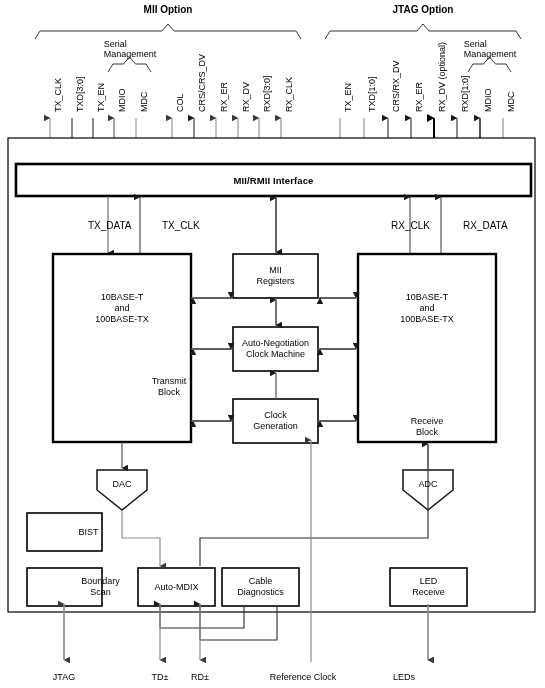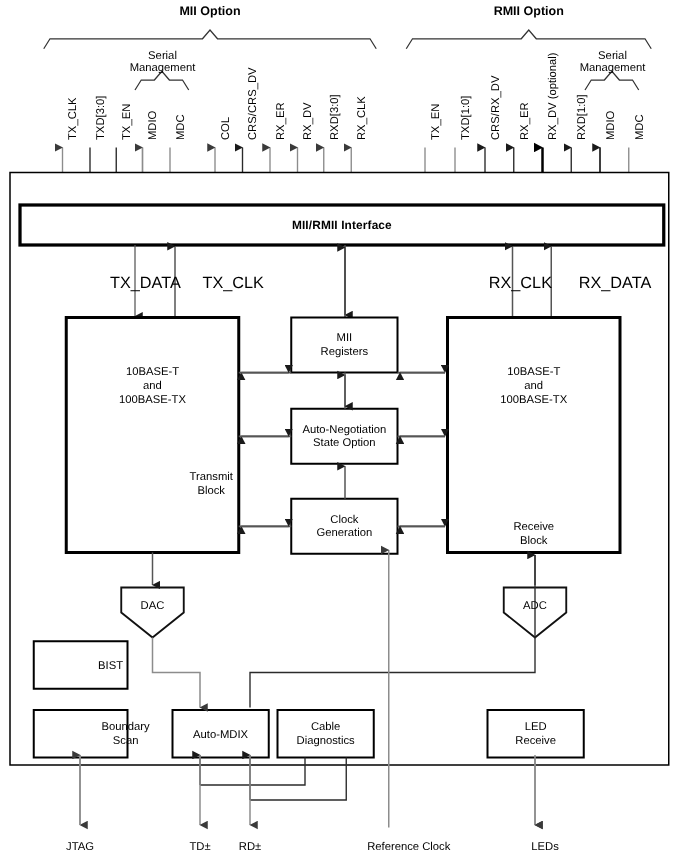--- a/index.html
+++ b/index.html
@@ -5,38 +5,38 @@
   html,body{margin:0;padding:0;background:#ffffff;}
   body{
     width:545px;height:688px;position:relative;overflow:hidden;
     font-family:"Liberation Sans","DejaVu Sans",sans-serif;
     color:#000;
   }
   #stage{position:absolute;left:0;top:0;width:545px;height:544px;}
   #svg{position:absolute;left:0;top:0;width:545px;height:688px;}
 
   
-  .lbl{position:absolute;font-size:13px;line-height:10px;color:#000;white-space:nowrap;}
+  .lbl{position:absolute;font-size:10px;line-height:10px;color:#000;white-space:nowrap;}
   .lbl.ctr{transform:translateX(-50%);text-align:center;}
   .bold{font-weight:bold;}
   .vert{
     position:absolute;font-size:9px;line-height:9px;white-space:nowrap;
     transform-origin:0 0;transform:rotate(-90deg);
   }
   .blocktext{
     position:absolute;display:flex;align-items:center;justify-content:center;
     text-align:center;font-size:9px;line-height:11px;white-space:pre-line;
     pointer-events:none;
   }
   .barlabel{
     position:absolute;display:flex;align-items:center;justify-content:center;
     font-size:9.5px;font-weight:bold;letter-spacing:.1px;
   }
   .pinlabel{position:absolute;font-size:9px;transform:translateX(-50%);text-align:right;white-space:nowrap;}
-  .sm-title{position:absolute;font-size:9px;line-height:10px;text-align:center;transform:translateX(-50%);white-space:pre-line;}
+  .sm-title{position:absolute;font-size:9px;line-height:10px;transform:translateX(-50%);white-space:pre-line;}
 </style>
 </head>
 <body>
 
 <div id="stage">
   <svg id="svg" viewBox="0 0 545 688">
     <defs>
       <marker id="ad" markerWidth="8" markerHeight="8" refX="3.4" refY="6.2" orient="auto" markerUnits="userSpaceOnUse">
         <path d="M0,0 L6.8,0 L3.4,6.6 Z" fill="#1a1a1a"></path>
       </marker>
@@ -134,21 +134,21 @@
         <line x1="160" y1="604" x2="160" y2="660" stroke="#8c8c8c" stroke-width="1.2" marker-end="url(#ag)"></line>
         <line x1="200" y1="604" x2="200" y2="660" stroke="#8c8c8c" stroke-width="1.2" marker-end="url(#ag)"></line>
         <line x1="311" y1="662" x2="311" y2="440" stroke="#8c8c8c" stroke-width="1.2" marker-end="url(#ag)"></line>
         <line x1="428" y1="604" x2="428" y2="660" stroke="#8c8c8c" stroke-width="1.2" marker-end="url(#ag)"></line>
         <line x1="64" y1="660" x2="64" y2="604" stroke="#8c8c8c" stroke-width="1.2" marker-end="url(#ag)"></line>
         <line x1="428" y1="606" x2="428" y2="660" stroke="#8c8c8c" stroke-width="1.2" marker-end="url(#ag)"></line>
       </g>
   </svg>
 
   <div class="lbl ctr bold" style="left:168px;top:5px;font-size:10px;">MII Option</div>
-  <div class="lbl ctr bold" style="left:423px;top:5px;font-size:10px;">RMII Option</div>
+  <div class="lbl ctr bold" style="left:423px;top:5px;font-size:10px;">JTAG Option</div>
 
   <div class="sm-title" style="left:130px;top:39px;">Serial
 Management</div>
   <div class="sm-title" style="left:490px;top:39px;">Serial
 Management</div>
 
   <div class="barlabel" style="left:16px;top:164px;width:515px;height:32px;">MII/RMII Interface</div>
 
   <div id="text-overlay">
       <div class="vert" style="left: 54px; top: 112px;">TX_CLK</div>
@@ -180,32 +180,32 @@
       <div class="blocktext" style="left: 53px; top: 372px; width: 138px; height: 30px; margin-left: 47px;">Transmit
 Block</div>
       <div class="blocktext" style="left: 358px; top: 288px; width: 138px; height: 40px;">10BASE-T
 and
 100BASE-TX</div>
       <div class="blocktext" style="left: 358px; top: 372px; width: 138px; height: 30px; margin-top: 40px;">Receive
 Block</div>
       <div class="blocktext" style="left: 233px; top: 254px; width: 85px; height: 44px;">MII
 Registers</div>
       <div class="blocktext" style="left: 233px; top: 327px; width: 85px; height: 44px;">Auto-Negotiation
-State Option</div>
+Clock Machine</div>
       <div class="blocktext" style="left: 233px; top: 399px; width: 85px; height: 44px;">Clock
 Generation</div>
       <div class="blocktext" style="left: 27px; top: 513px; width: 75px; height: 38px; margin-left: 24px;">BIST</div>
       <div class="blocktext" style="left: 27px; top: 568px; width: 75px; height: 38px; margin-left: 36px;">Boundary
 Scan</div>
       <div class="blocktext" style="left: 138px; top: 568px; width: 77px; height: 38px;">Auto-MDIX</div>
       <div class="blocktext" style="left: 222px; top: 568px; width: 77px; height: 38px; text-align: center;">Cable
 Diagnostics</div>
       <div class="blocktext" style="left: 390px; top: 568px; width: 77px; height: 38px;">LED
 Receive</div>
       <div class="blocktext" style="left: 97px; top: 470px; width: 50px; height: 28px;">DAC</div>
       <div class="blocktext" style="left: 403px; top: 470px; width: 50px; height: 28px;">ADC</div>
       <div class="pinlabel" style="left: 64px; top: 672px;">JTAG</div>
       <div class="pinlabel" style="left: 160px; top: 672px;">TD±</div>
       <div class="pinlabel" style="left: 200px; top: 672px;">RD±</div>
-      <div class="pinlabel" style="left: 327px; top: 672px;">Reference Clock</div>
-      <div class="pinlabel" style="left: 436px; top: 672px;">LEDs</div>
+      <div class="pinlabel" style="left: 303px; top: 672px;">Reference Clock</div>
+      <div class="pinlabel" style="left: 404px; top: 672px;">LEDs</div>
     </div>
 </div>
 
 </body></html>

